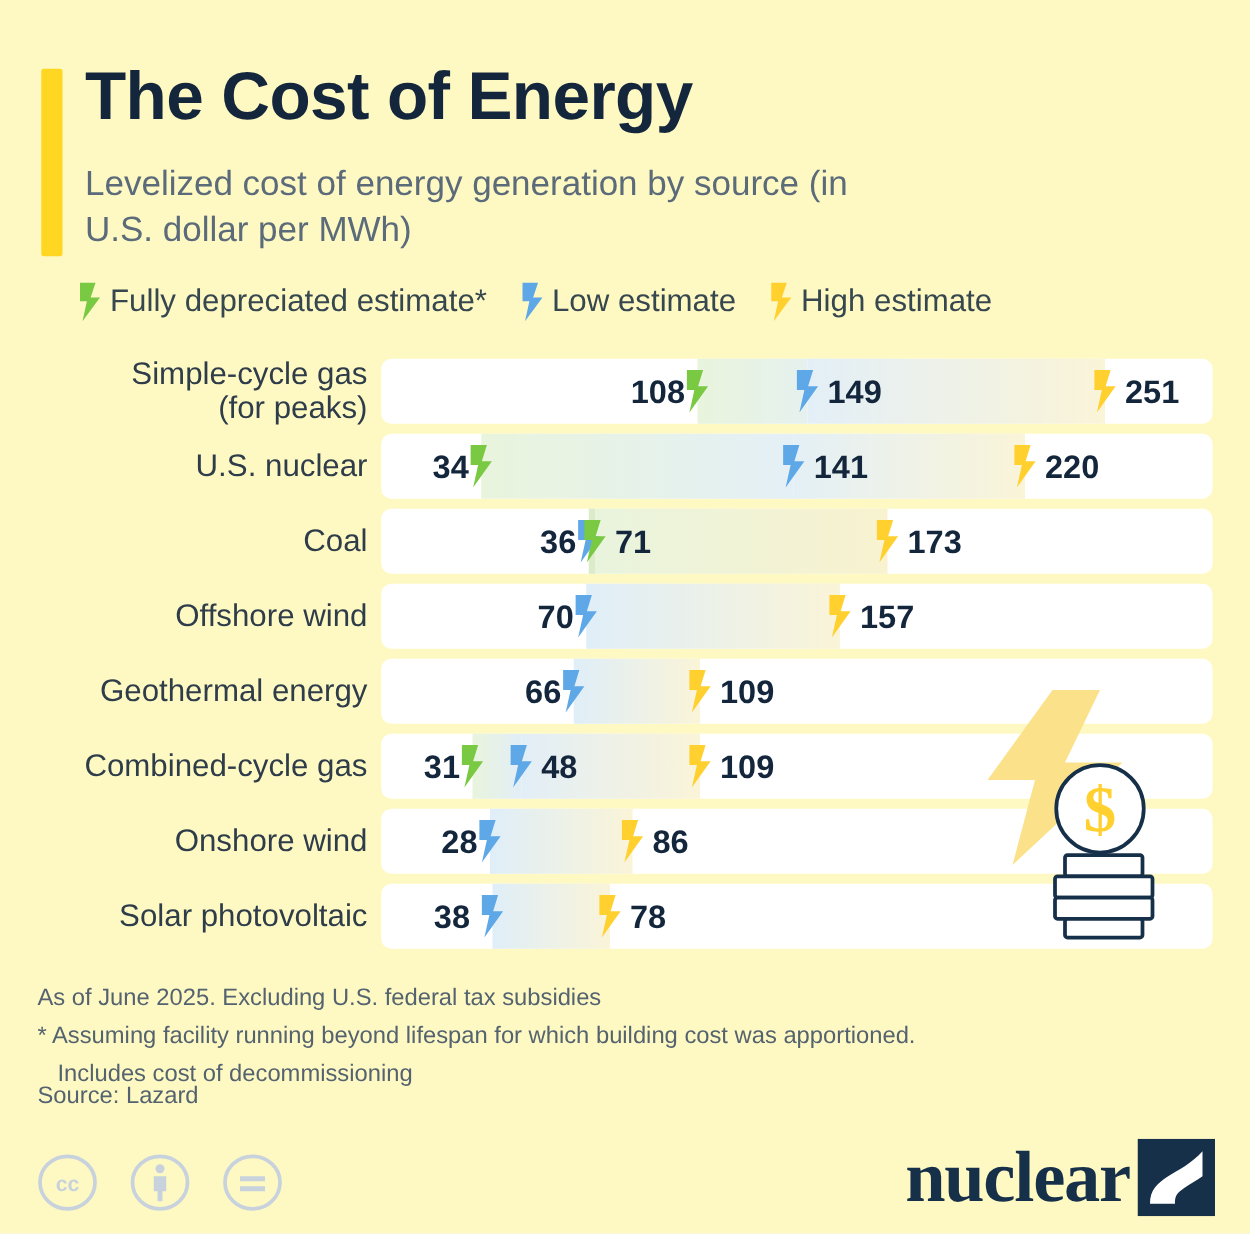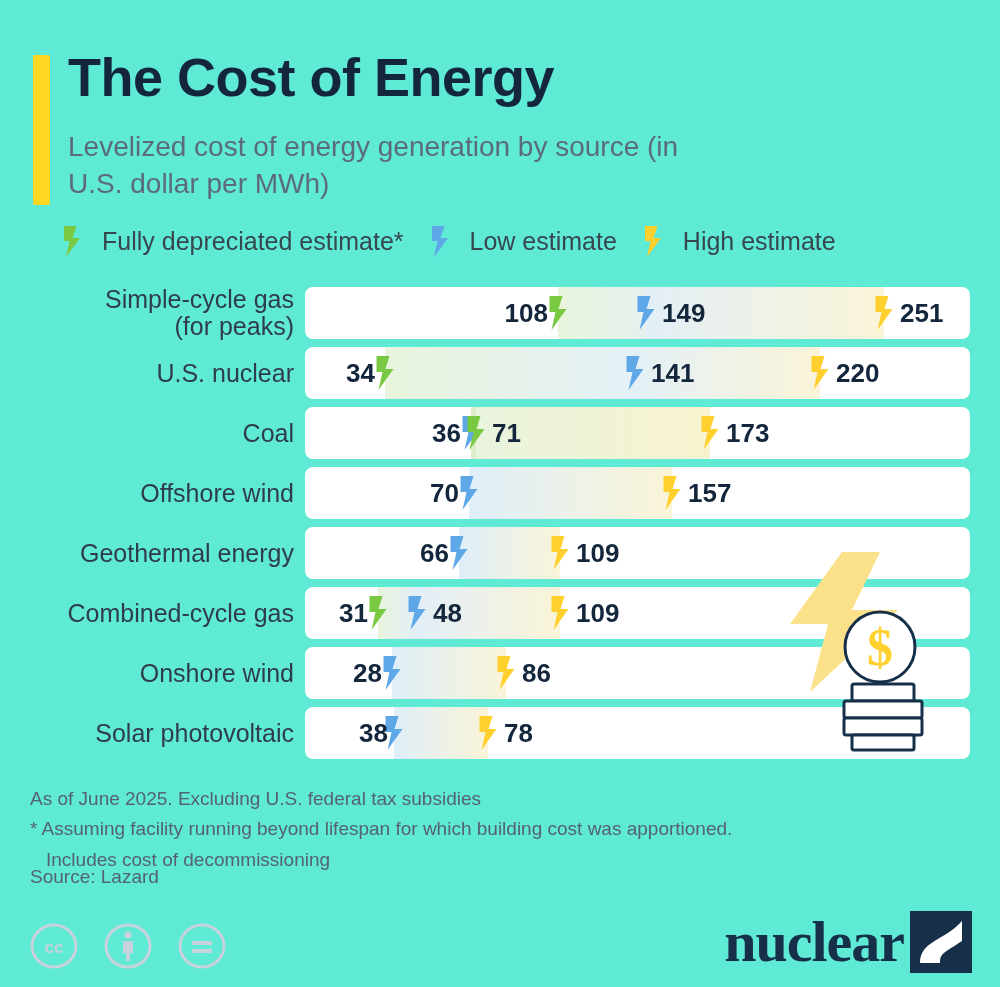--- a/index.html
+++ b/index.html
@@ -6,21 +6,21 @@
   * { box-sizing: border-box; margin: 0; padding: 0; }
   html, body {
     width: 1000px; height: 987px;
     background: #eff3f7;
     font-family: "Liberation Sans", sans-serif;
     overflow: hidden;
   }
   #page {
     position: relative;
     width: 1000px; height: 987px;
-    background: #5eead4;
+    background: #fef9c3;
   }
 
   
   .accent-bar {
     position: absolute; left: 33px; top: 55px;
     width: 17px; height: 150px;
     background: #ffd723; border-radius: 2px;
   }
   .title {
     position: absolute; left: 68px; top: 46px;
@@ -32,21 +32,21 @@
     position: absolute; left: 68px; top: 128px;
     font-size: 28px; color: #5c6b7a;
     line-height: 1.33; width: 620px;
   }
 
   
   .legend {
     position: absolute; left: 62px; top: 226px;
     display: flex; align-items: center; gap: 26px;
   }
-  .legend-item { display: flex; align-items: center; gap: 20px; }
+  .legend-item { display: flex; align-items: center; gap: 6px; }
   .legend-label { font-size: 25px; color: #37474f; white-space: nowrap; }
 
   
   .bolt { display: block; }
   .bolt-lg { width: 20px; height: 31px; }
 
   
   .rows { position: absolute; left: 0; top: 287px; width: 1000px; }
   .row {
     position: relative; height: 52px; margin-bottom: 8px;
@@ -339,21 +339,21 @@
         <div class="val right" style="left:212px">86</div>
       </div>
     </div>
 
     <div class="row">
       <div class="row-label">
         <span>Solar photovoltaic</span>
       </div>
       <div class="track">
         <div class="fill" style="left:89px;width:94px;background:linear-gradient(to right,#dfeef8,#faf4d8);"></div>
-        <div class="val left" style="left:88px">38</div>
+        <div class="val left" style="left:76px">38</div>
         <div class="marker" style="left:89px">
           <svg class="bolt-mk" viewBox="0 0 21 34">
             <path d="M12 0 H2 V16 H8 L4 34 L19 13 H11 L15 0 Z" fill="#5fa8e8"></path>
           </svg>
         </div>
         <div class="marker" style="left:183px">
           <svg class="bolt-mk" viewBox="0 0 21 34">
             <path d="M12 0 H2 V16 H8 L4 34 L19 13 H11 L15 0 Z" fill="#ffd02e"></path>
           </svg>
         </div>

